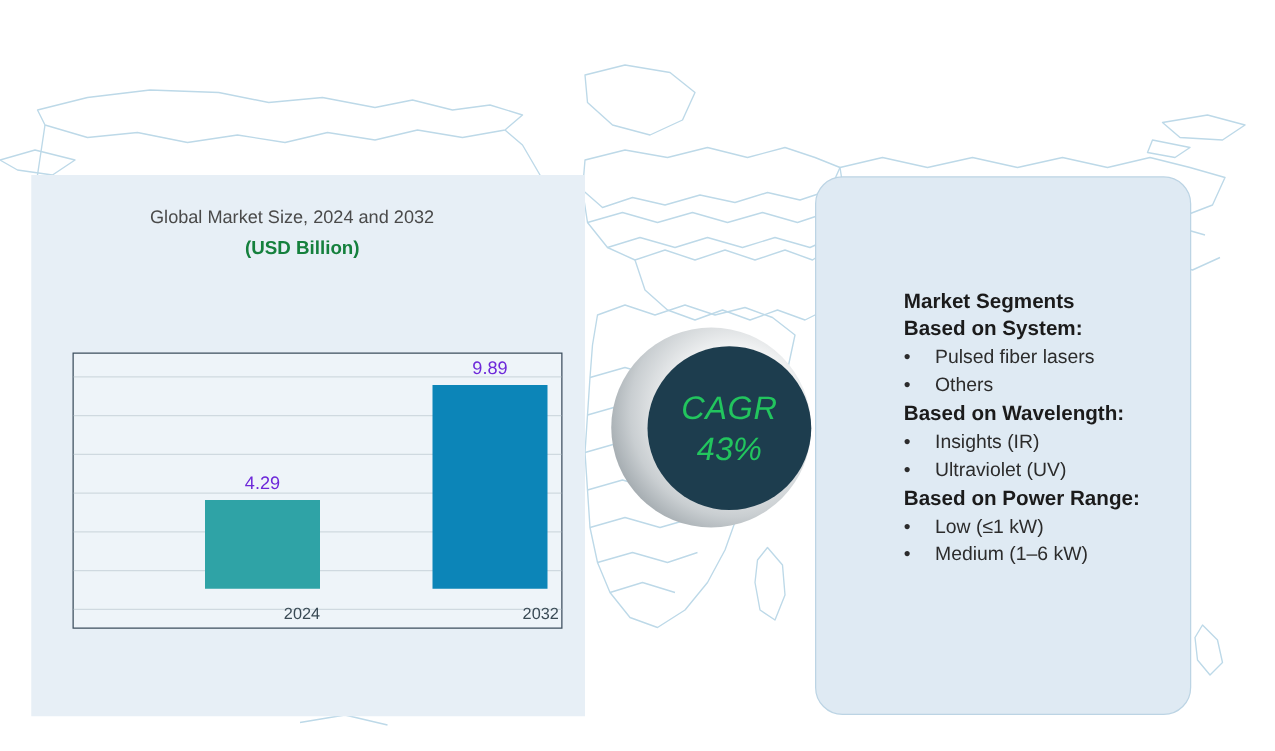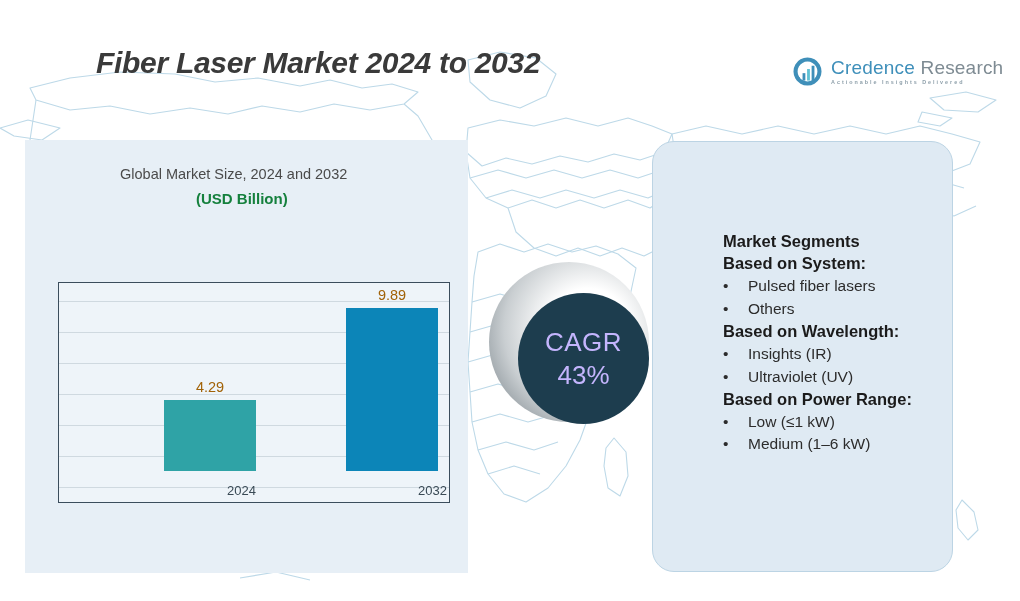--- a/index.html
+++ b/index.html
@@ -57,38 +57,39 @@
   
   .chart-box {
     position:absolute; left:58px; top:282px; width:392px; height:221px;
     background:#eef4f9; border:1.5px solid #3b4d5c; z-index:5;
   }
   .gridlines { position:absolute; inset:0; }
   .gridline { position:absolute; left:0; right:0; height:1px; background:#cfd9e0; }
   .bar { position:absolute; bottom:31px; }
   .bar-value {
     position:absolute; text-align:center; font-size:14.5px;
-    color:#a16207; white-space:nowrap;
+    color:#6d28d9; white-space:nowrap;
   }
   .bar-cat {
     position:absolute; bottom:4px; text-align:right; font-size:13px;
     color:#3a4a55; white-space:nowrap;
   }
 
   
   .cagr-halo {
     position:absolute; left:489px; top:262px; width:160px; height:160px;
     border-radius:50%; z-index:3;
     background:radial-gradient(circle at 62% 42%, #ffffff 30%, #c9ced1 62%, #9ba3a8 80%, #e8ebec 100%);
   }
   .cagr-circle {
-    position:absolute; left:518px; top:293px; width:131px; height:131px;
+    position:absolute; left:518px; top:277px; width:131px; height:131px;
     border-radius:50%; background:#1d3d4e; z-index:4;
     display:flex; flex-direction:column; align-items:center; justify-content:center;
-    color:#c4b5fd;
+    color:#22c55e;
+    font-style:italic;
   }
   .cagr-label { font-size:26px; letter-spacing:0.5px; }
   .cagr-value { font-size:26px; margin-top:2px; }
 
   
   .segments { position:absolute; left:723px; top:231px; width:225px; z-index:6; }
   .seg-head {
     font-size:16.5px; font-weight:bold; color:#1b1b1b;
     line-height:1.33; white-space:nowrap;
   }
@@ -173,38 +174,21 @@
       <path d="M930 98 L966 92 L996 100 L978 112 L944 110 Z"></path>
       <path d="M922 112 L952 118 L940 126 L918 122 Z"></path>
       <path d="M200 566 L240 560 L282 568 L320 562"></path>
       <path d="M240 578 L276 572 L310 580"></path>
     </g>
   </svg>
 
   <div class="left-panel"></div>
   <div class="right-panel"></div>
 
-  <div class="title">Fiber Laser Market 2024 to 2032</div>
-
-  <div class="logo">
-    <svg class="logo-mark" viewBox="0 0 40 40">
-      <path d="M20 3 a17 17 0 1 1 -0.01 0 Z M20 8 a12 12 0 1 0 0.01 0 Z" fill="#3f8fb9"></path>
-      <path d="M7 31 L7 22 a13 13 0 0 0 4 6 Z" fill="#3f8fb9"></path>
-      <rect x="14" y="22" width="3.4" height="9" fill="#3f8fb9"></rect>
-      <rect x="19.5" y="17" width="3.4" height="14" fill="#5fc1d4"></rect>
-      <rect x="25" y="13" width="3.4" height="18" fill="#3f8fb9"></rect>
-    </svg>
-    <div class="logo-text">
-      <div class="logo-name">
-        <span>Credence</span>
-        <span class="w2">Research</span>
-      </div>
-      <div class="logo-tag">Actionable Insights Delivered</div>
-    </div>
-  </div>
+
 
   <div class="chart-cap1">Global Market Size, 2024 and 2032</div>
   <div class="chart-cap2">(USD Billion)</div>
 
   <div class="chart-box">
     <div class="gridlines" id="gridlines">
         <div class="gridline" style="top: 18px;"></div>
         <div class="gridline" style="top: 49px;"></div>
         <div class="gridline" style="top: 80px;"></div>
         <div class="gridline" style="top: 111px;"></div>

